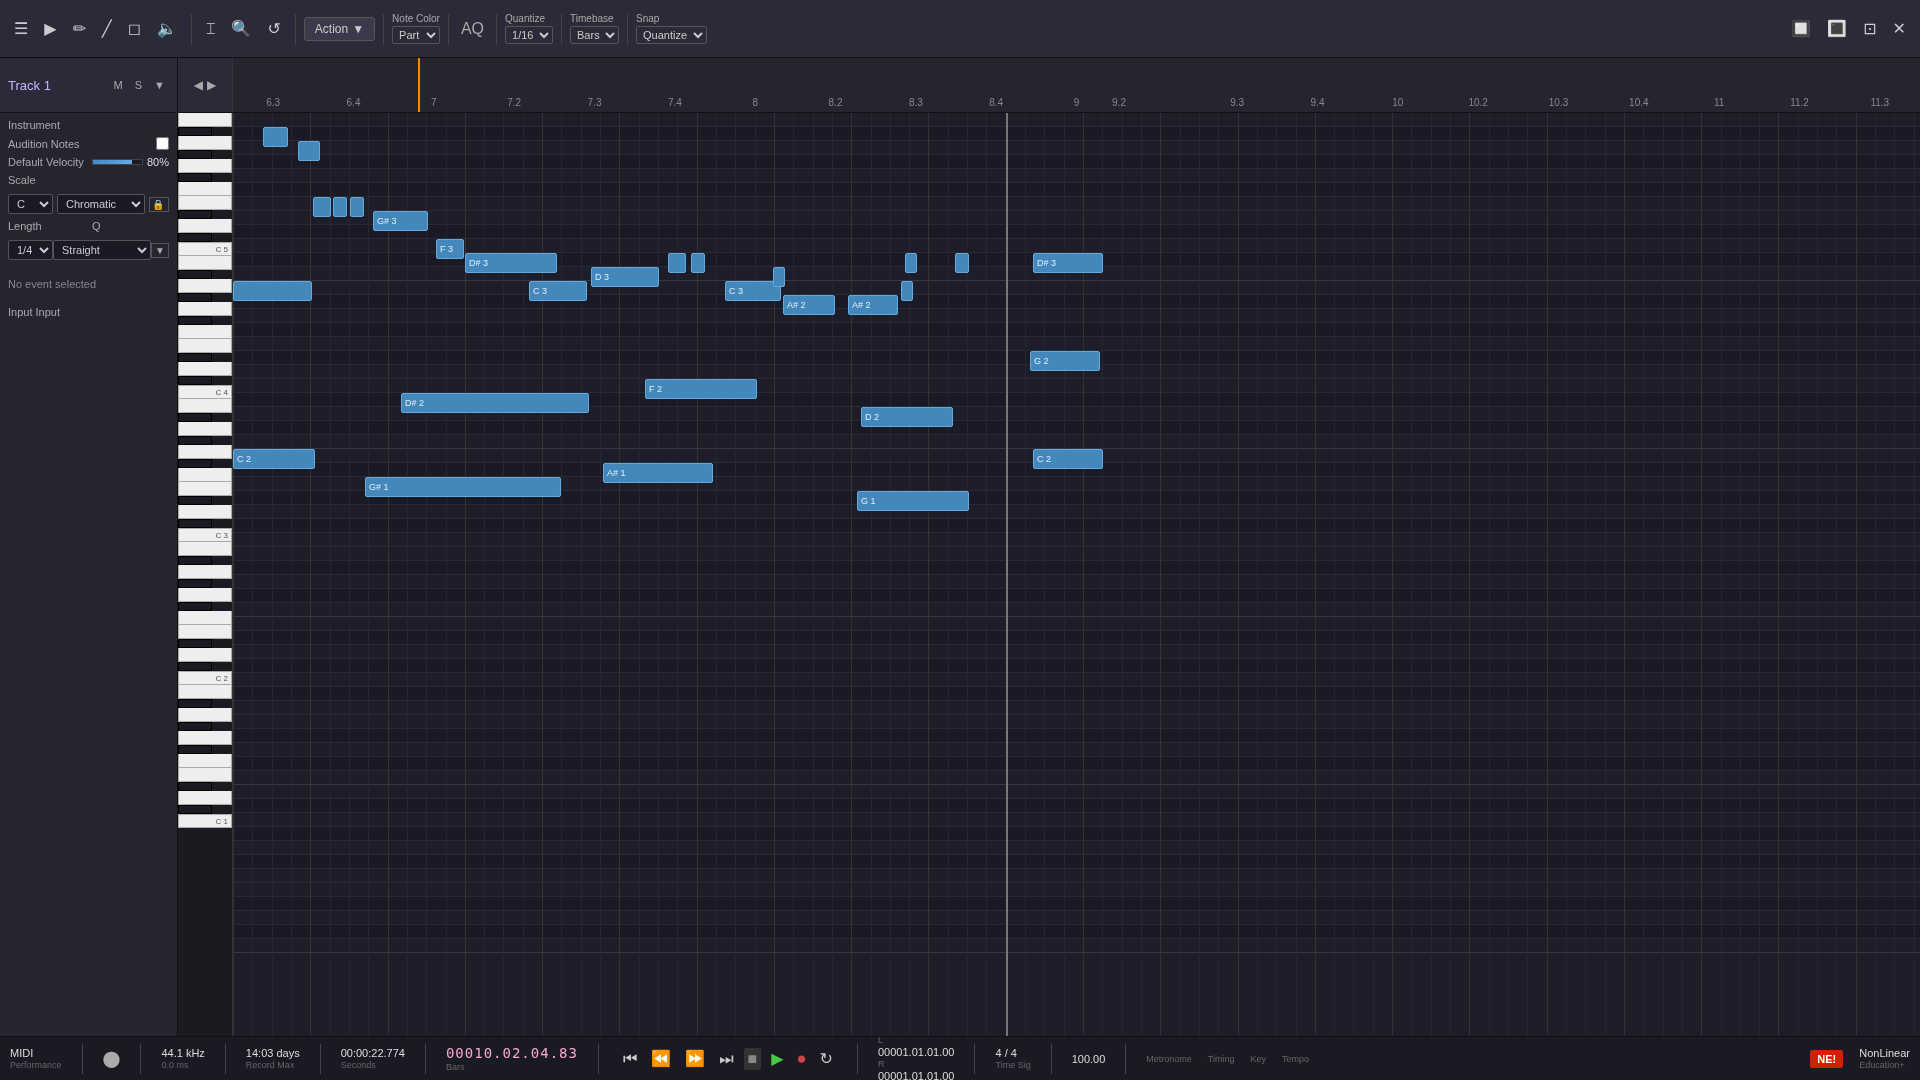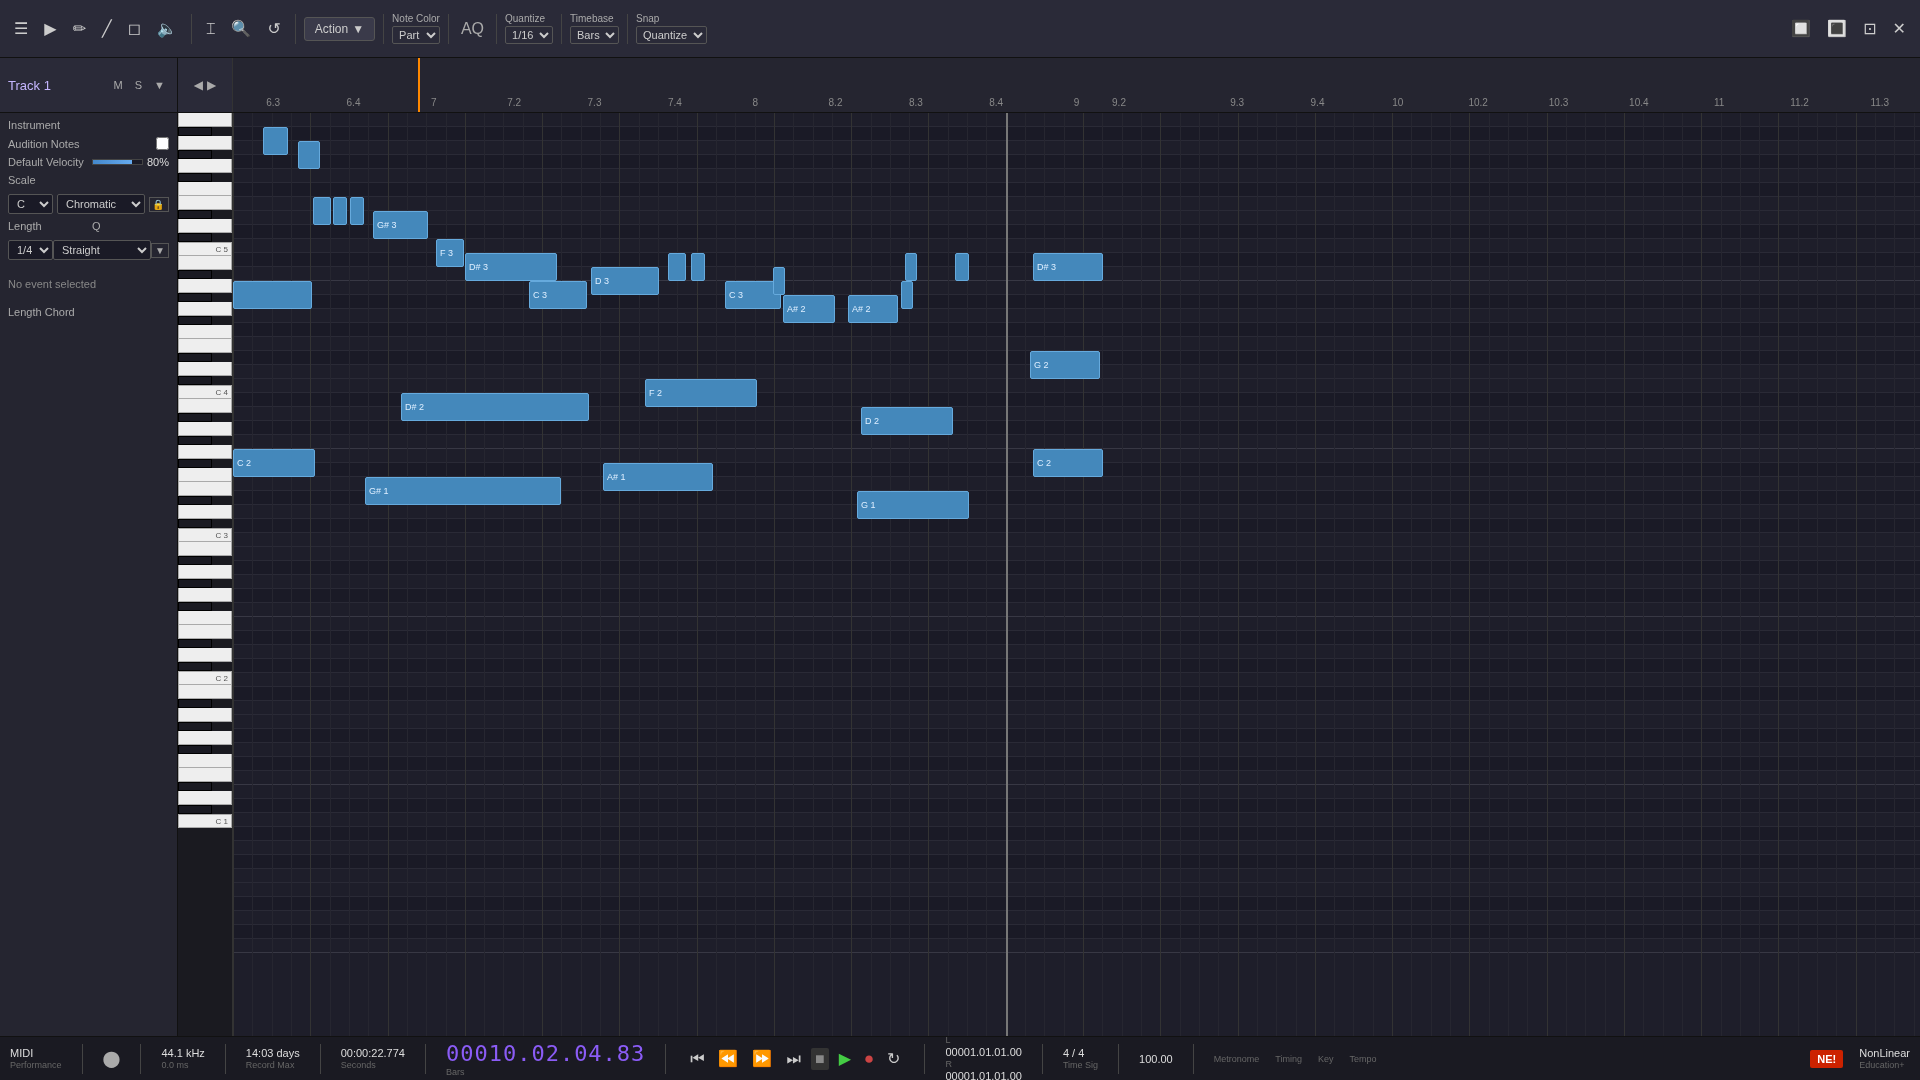--- a/index.html
+++ b/index.html
@@ -331,21 +331,21 @@
       width: 1px;
       background: #262630;
     }
 
     
     .note {
       position: absolute;
       background: #4488bb;
       border: 1px solid #66aadd;
       border-radius: 2px;
-      height: 28px;
+      height: 20px;
       display: flex;
       align-items: center;
       padding-left: 3px;
       font-size: 9px;
       color: #ddeeff;
       cursor: pointer;
       overflow: hidden;
       white-space: nowrap;
       z-index: 5;
     }
@@ -395,22 +395,22 @@
       background: transparent;
       border: none;
       color: #ccc;
       cursor: pointer;
       font-size: 16px;
       padding: 2px 4px;
     }
     .trans-btn.stop-btn { color: #888; background: #333; border-radius: 2px; }
     .trans-btn.play-btn { color: #4c4; }
     .time-display {
-      font-size: 22px;
-      color: #8b5cf6;
+      font-size: 14px;
+      color: #f9a8d4;
       font-family: monospace;
       letter-spacing: 1px;
     }
     .ne-logo {
       background: #cc2200;
       color: white;
       font-size: 11px;
       font-weight: bold;
       padding: 3px 7px;
       border-radius: 2px;
@@ -521,21 +521,21 @@
         </select>
         <select class="snap-select">
           <option>Straight</option>
         </select>
         <button style="background:transparent;border:1px solid #555;color:#aaa;font-size:10px;padding:1px 3px;cursor:pointer;">▼</button>
       </div>
       <div style="margin-top:11px;">
         <span class="no-event">No event selected</span>
       </div>
       <div style="margin-top:8px;">
-        <span class="input-chord">Length Chord</span>
+        <span class="input-chord">Input Input</span>
       </div>
     </div>
   </div>
 
   <div id="piano-roll-area">
 
     <div id="ruler">
       <div id="ruler-controls">
         <button class="ruler-btn">◀</button>
         <button class="ruler-btn">▶</button>

